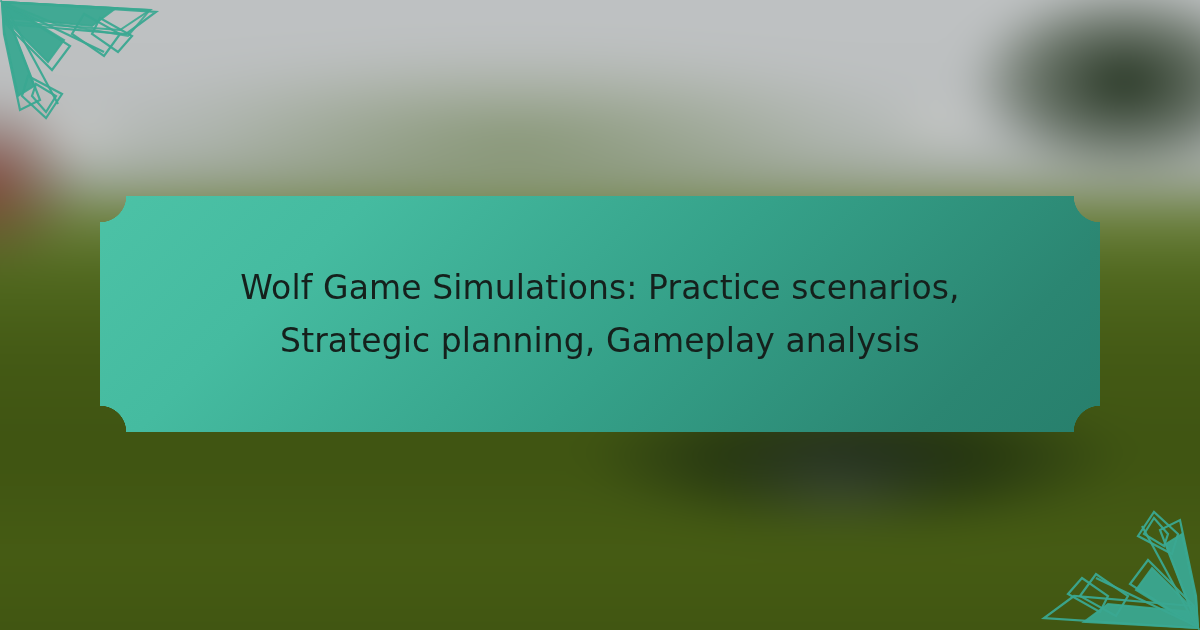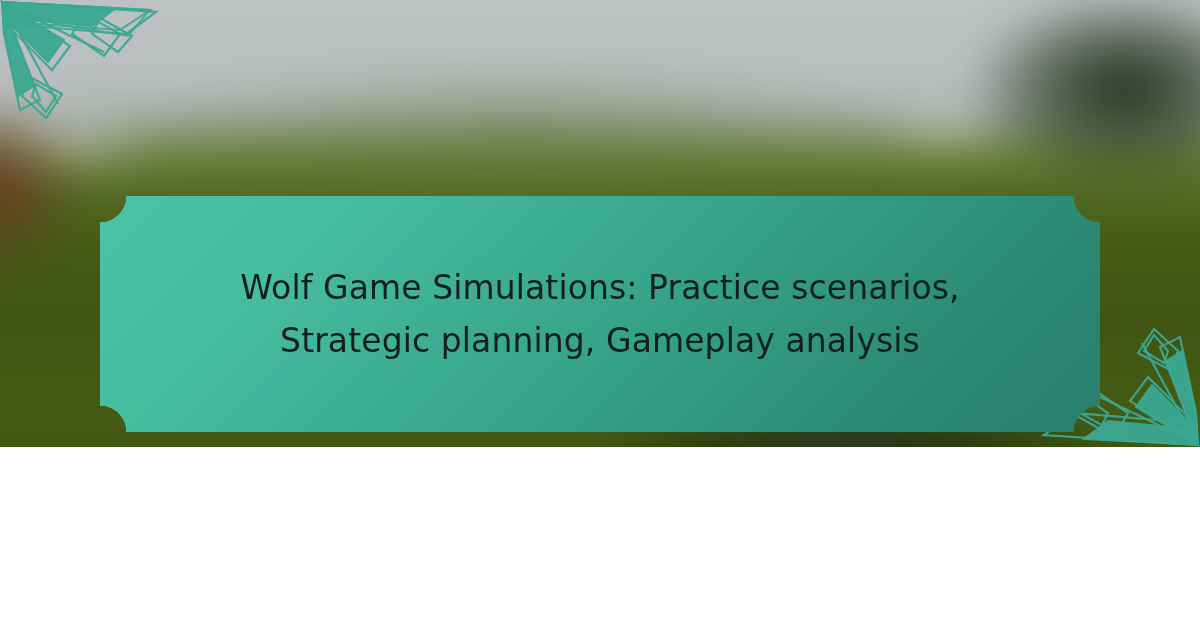--- a/index.html
+++ b/index.html
@@ -9,21 +9,21 @@
   body {
     width: 1200px;
     height: 630px;
     overflow: hidden;
     font-family: "DejaVu Sans", sans-serif;
   }
 
   .banner {
     position: relative;
     width: 1200px;
-    height: 447px;
+    height: 630px;
     overflow: hidden;
     background: #0369a1;
   }
 
   
   .bg-photo {
     position: absolute;
     inset: -40px;
     background:
       

